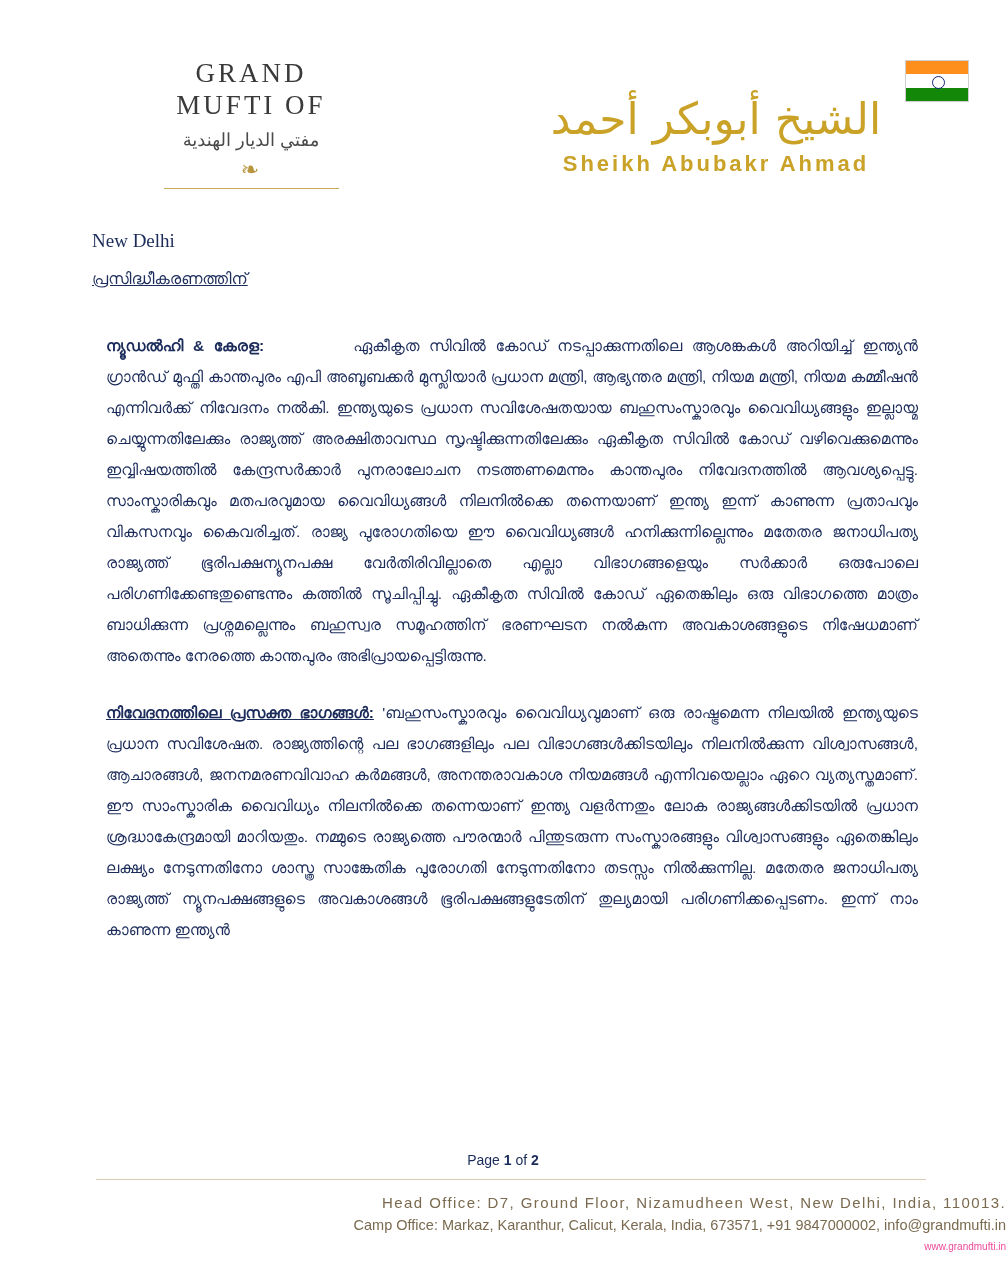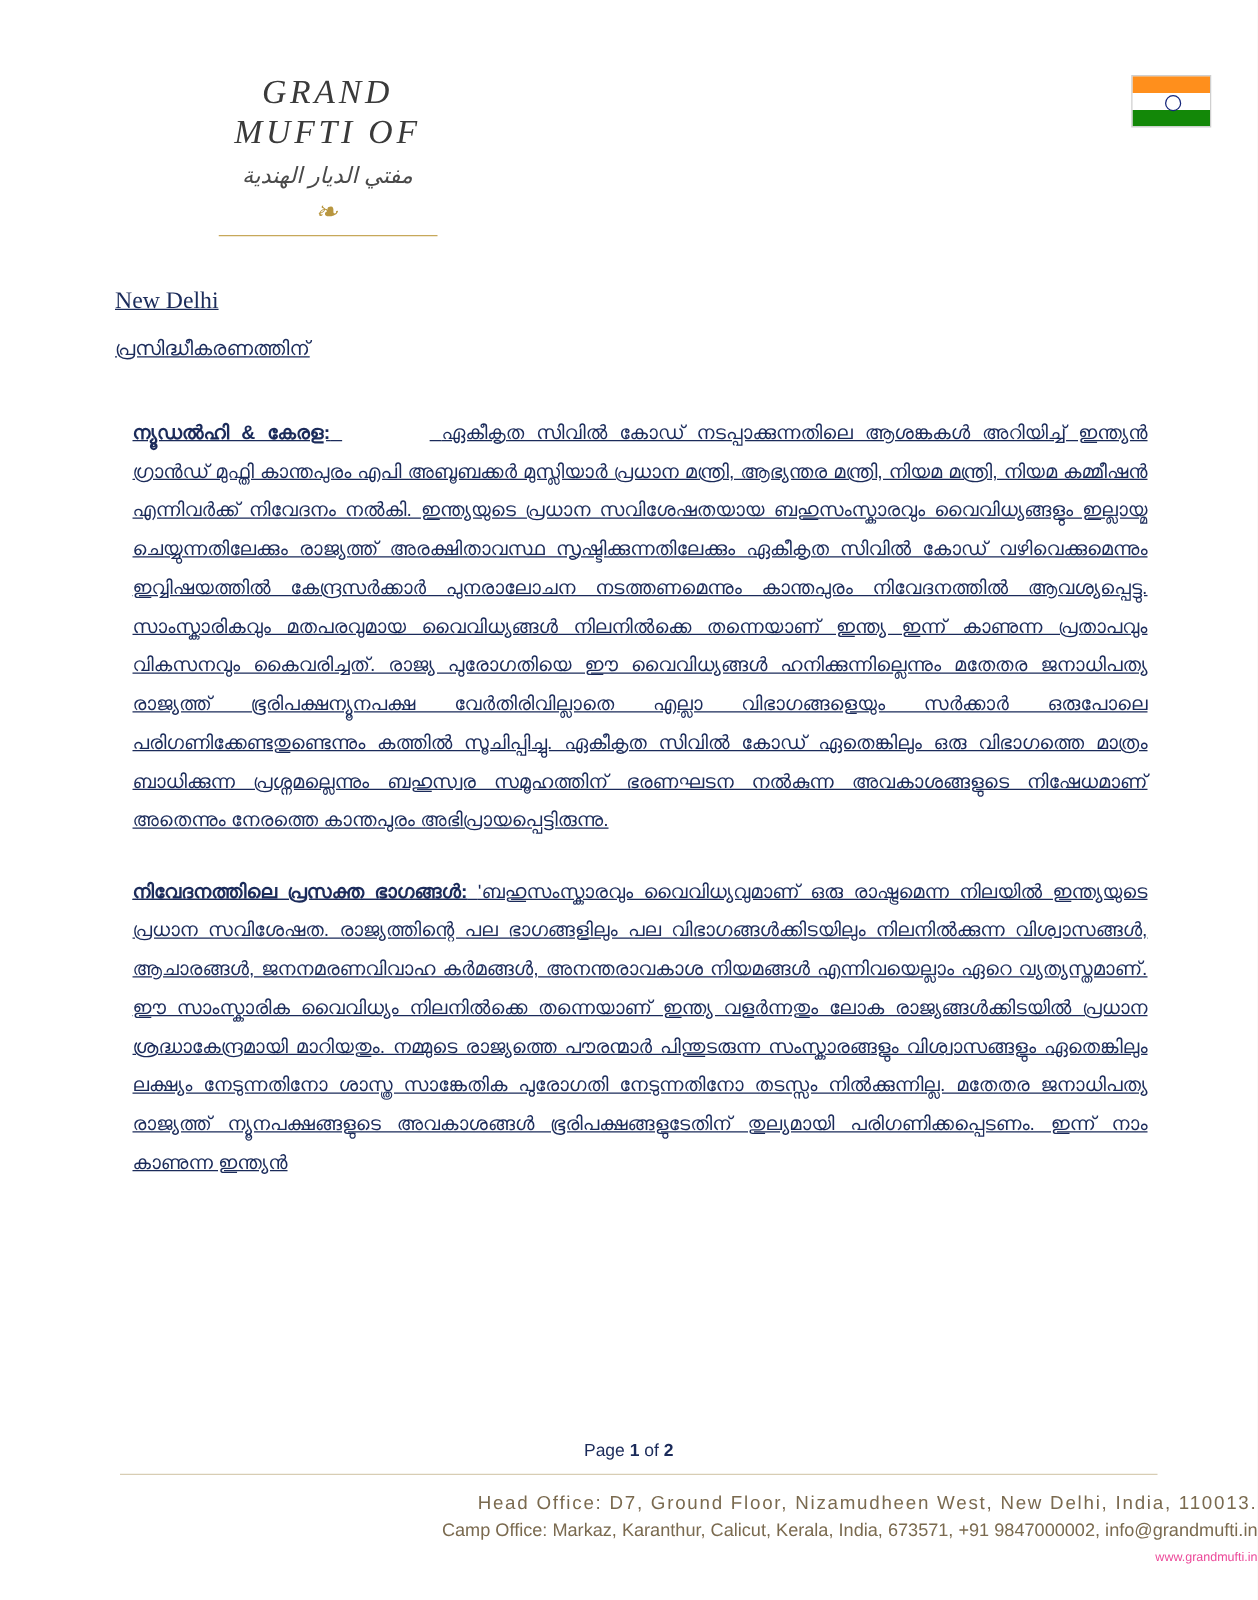--- a/index.html
+++ b/index.html
@@ -25,21 +25,21 @@
     width:62px;height:40px;
     border:1px solid #cfcfcf;
     background:linear-gradient(to bottom,#ff8f1c 0 33.3%,#ffffff 33.3% 66.6%,#138808 66.6% 100%);
   }
   .flag .chakra{
     position:absolute;left:50%;top:50%;width:11px;height:11px;
     margin-left:-5.5px;margin-top:-5.5px;
     border:1.5px solid #15267a;border-radius:50%;
   }
   .brand{
-    position:absolute;left:102px;top:58px;width:320px;text-align:center;font-style:italic;
+    position:absolute;left:91px;top:58px;width:320px;text-align:center;
   }
   .brand .line{
     font-family:"Liberation Serif", serif;
     font-size:27px;letter-spacing:3px;color:#3a3a3a;
     line-height:1.18;font-weight:400;
   }
   .brand .arabic-sub{
     margin-top:7px;
     font-size:18px;color:#4a4a4a;
     direction:rtl;
@@ -59,21 +59,20 @@
     font-family:"DejaVu Sans", sans-serif;
   }
   .sheikh .name{
     margin-top:8px;
     font-size:22px;letter-spacing:3px;color:#c9a227;font-weight:600;
   }
   
   .content{
     padding:0 88px 0 92px;
     color:#1b2b5a;
-    text-decoration:underline;
   }
   .place{
     font-family:"Liberation Serif", serif;
     font-size:19px;color:#1b2b5a;margin:0 0 18px 0;
   }
   .date{
     font-family:"Liberation Serif", serif;
     font-size:17px;color:#1b2b5a;margin:0 0 48px 0;
   }
   .date sup{font-size:11px;}
@@ -129,20 +128,24 @@
     <div class="brand">
       <div class="line">GRAND</div>
       <div class="line">MUFTI OF</div>
       <div class="arabic-sub">مفتي الديار الهندية</div>
       <div class="flourish">
         <span>❧</span>
         <span class="bar"></span>
       </div>
     </div>
 
+    <div class="sheikh">
+      <div class="calig">الشيخ أبوبكر أحمد</div>
+      <div class="name">Sheikh  Abubakr  Ahmad</div>
+    </div>
   </div>
 
   <div class="content">
 
     <div class="place">New Delhi</div>
 
 
     <div class="forpub">പ്രസിദ്ധീകരണത്തിന്</div>
 
 

